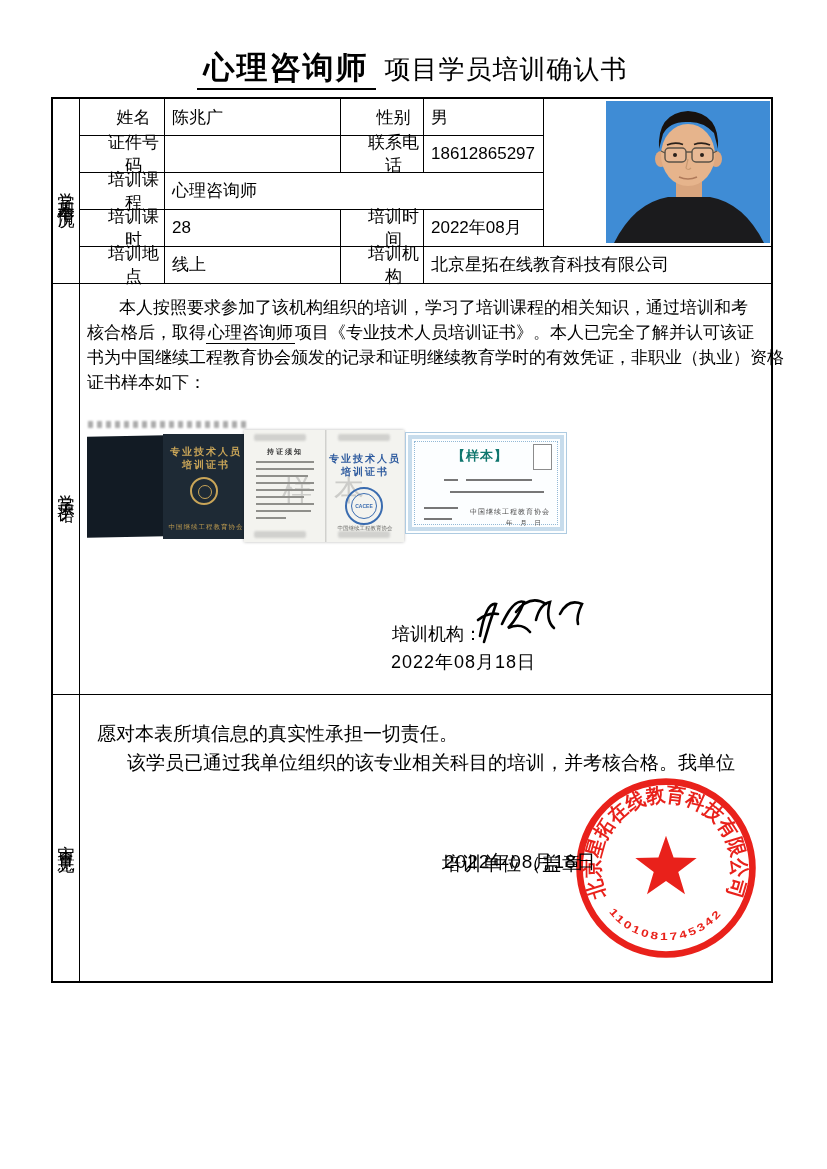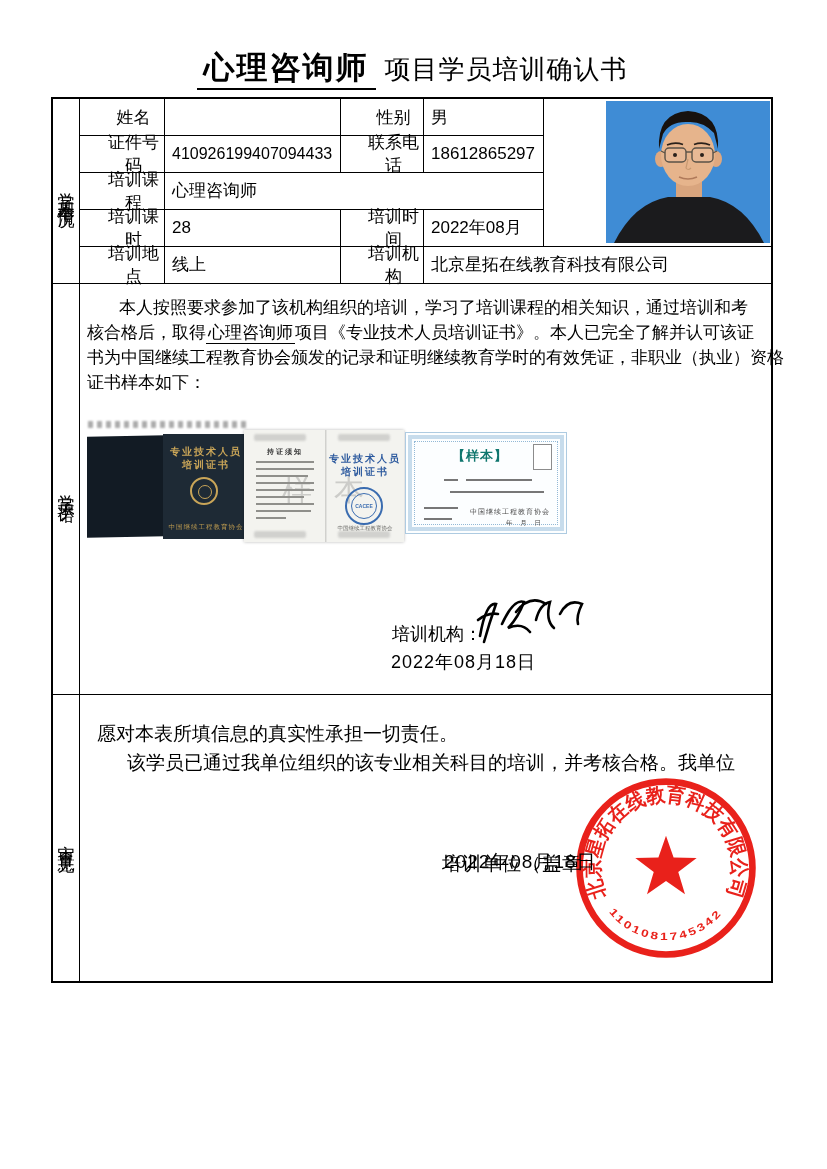--- a/index.html
+++ b/index.html
@@ -119,25 +119,25 @@
       <span class="vlabel">学员基本情况</span>
     </div>
     <div class="vcell" style="left:0;top:184px;width:26px;height:411px;">
       <span class="vlabel">学员承诺</span>
     </div>
     <div class="vcell" style="left:0;top:595px;width:26px;height:291px;">
       <span class="vlabel">审查意见</span>
     </div>
 
     <div class="cell lbl" style="left:26px;top:0;width:85px;height:36px;">姓名</div>
+    <div class="cell val" style="left:111px;top:0;width:176px;height:36px;">陈兆广</div>
     <div class="cell lbl" style="left:287px;top:0;width:83px;height:36px;">性别</div>
     <div class="cell val" style="left:370px;top:0;width:120px;height:36px;">男</div>
 
     <div class="cell lbl" style="left:26px;top:36px;width:85px;height:37px;">证件号码</div>
-    <div class="cell val" style="left:111px;top:36px;width:176px;height:37px;font-size:16px;">410926199407094433</div>
     <div class="cell lbl" style="left:287px;top:36px;width:83px;height:37px;">联系电话</div>
     <div class="cell val" style="left:370px;top:36px;width:120px;height:37px;">18612865297</div>
 
     <div class="cell lbl" style="left:26px;top:73px;width:85px;height:37px;">培训课程</div>
     <div class="cell val" style="left:111px;top:73px;width:379px;height:37px;">心理咨询师</div>
 
     <div class="cell lbl" style="left:26px;top:110px;width:85px;height:37px;">培训课时</div>
     <div class="cell val" style="left:111px;top:110px;width:176px;height:37px;">28</div>
     <div class="cell lbl" style="left:287px;top:110px;width:83px;height:37px;">培训时间</div>
     <div class="cell val" style="left:370px;top:110px;width:120px;height:37px;">2022年08月</div>

